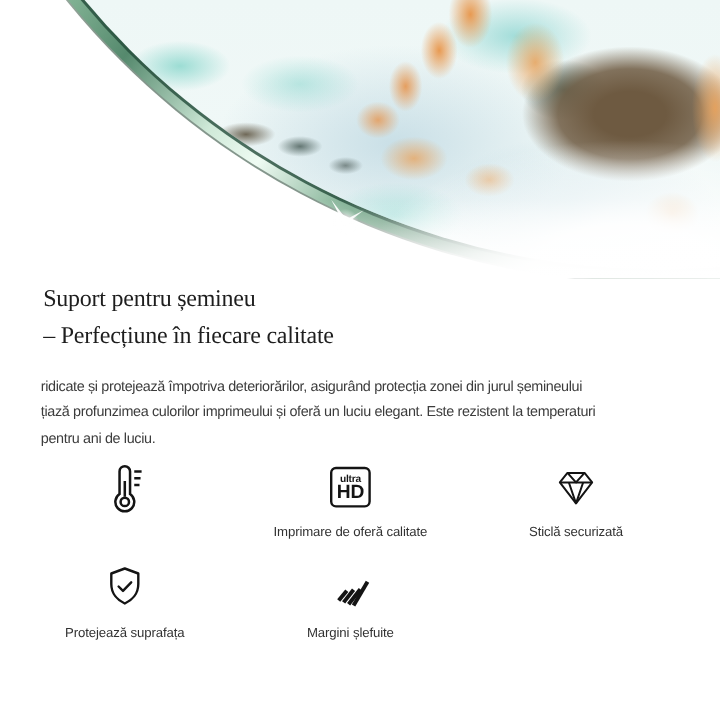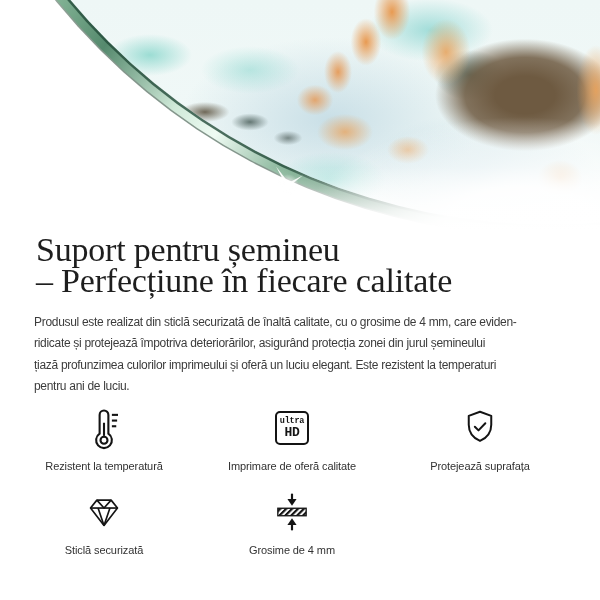--- a/index.html
+++ b/index.html
@@ -52,50 +52,50 @@
   .fade-corner{
     background:radial-gradient(300px 150px at 520px 225px, rgba(255,255,255,0.95) 25%, rgba(255,255,255,0) 72%);
   }
   .sparkle{position:absolute;left:264px;top:161px;width:48px;height:48px;filter:blur(0.4px);}
 
   
   .title{
     margin:2px 0 0 36px;
     font-family:"Liberation Serif","DejaVu Serif",serif;
     font-weight:400;
-    font-size:34px;line-height:31px;letter-spacing:-0.2px;
+    font-size:20px;line-height:31px;letter-spacing:-0.2px;
     color:var(--text-heading,#1e1e1e);
   }
   .title span{display:block;}
   .desc{margin:16px 0 0 34px;}
   .desc div{
     font-size:12px;line-height:21.4px;letter-spacing:-0.3px;
     color:var(--text-body,#3c3c3c);white-space:nowrap;
   }
 
   
   .features{
     margin:8px 0 0 10px;width:564px;
     display:grid;grid-template-columns:1fr 1fr 1fr;row-gap:17px;
   }
   .feature{display:flex;flex-direction:column;align-items:center;}
-  .ficon{height:44px;display:flex;align-items:center;justify-content:flex-start;font-family:Liberation Mono, monospace;}
+  .ficon{height:44px;display:flex;align-items:center;justify-content:flex-start;}
   .flabel{
     margin-top:10px;line-height:13px;font-size:11px;letter-spacing:-0.1px;
     color:var(--text-label,#323232);text-align:center;
   }
   .st{stroke:var(--icon-stroke,#141414);fill:none;stroke-width:2.4px;}
   .fl{fill:var(--icon-stroke,#141414);}
   .uhd{
     width:30px;height:30px;border:2.5px solid var(--icon-stroke,#141414);border-radius:5px;
     display:flex;flex-direction:column;align-items:center;justify-content:center;
     color:var(--icon-stroke,#141414);
   }
   .uhd .u1{font-size:8.5px;font-weight:600;line-height:9px;letter-spacing:-0.2px;}
-  .uhd .u2{font-size:13px;font-weight:800;line-height:13px;letter-spacing:-0.2px;}
+  .uhd .u2{font-size:16px;font-weight:800;line-height:13px;letter-spacing:-0.2px;}
 </style>
 </head>
 <body>
 
 <div class="hero">
   <div class="layer edge-outline"></div>
   <div class="layer glass-edge"></div>
   <div class="layer edge-inner-line"></div>
   <div class="layer marble"></div>
   <div class="layer fade-bottom"></div>
@@ -115,88 +115,82 @@
     <circle cx="24" cy="24" r="2.6" fill="#ffffff"></circle>
   </svg>
 </div>
 
 <h1 class="title">
   <span>Suport pentru șemineu</span>
   <span>– Perfecțiune în fiecare calitate</span>
 </h1>
 
 <div class="desc">
-  <div>Produsul este realizat din sticlă securizată de înaltă calitate, cu o grosime de 4 mm, care eviden-</div>
   <div>ridicate și protejează împotriva deteriorărilor, asigurând protecția zonei din jurul șemineului</div>
   <div>țiază profunzimea culorilor imprimeului și oferă un luciu elegant. Este rezistent la temperaturi</div>
   <div>pentru ani de luciu.</div>
 </div>
 
 <div class="features">
 
   <div class="feature">
     <div class="ficon">
       <svg width="42" height="44" viewBox="0 0 48 48">
         <path class="st" d="M29 30.5 V9 a5 5 0 0 0 -10 0 v21.5 a9 9 0 1 0 10 0 Z"></path>
         <circle class="st" cx="24" cy="38" r="4"></circle>
         <line class="st" x1="24" y1="18" x2="24" y2="33"></line>
         <line class="st" x1="33" y1="9" x2="40" y2="9"></line>
         <line class="st" x1="33" y1="15.5" x2="39" y2="15.5"></line>
         <line class="st" x1="33" y1="22" x2="38" y2="22"></line>
       </svg>
     </div>
-    <div class="flabel">Rezistent la temperatură</div>
   </div>
 
   <div class="feature">
     <div class="ficon">
       <div class="uhd">
         <span class="u1">ultra</span>
         <span class="u2">HD</span>
       </div>
     </div>
     <div class="flabel">Imprimare de oferă calitate</div>
-  </div>
-
-  <div class="feature">
-    <div class="ficon">
-      <svg width="40" height="42" viewBox="0 0 48 48">
-        <path class="st" style="stroke-linejoin:round" d="M24 4.5 L37.5 9.5 V20 c0 9.5 -6.2 16.2 -13.5 19.5 C16.7 36.2 10.5 29.5 10.5 20 V9.5 Z"></path>
-        <path class="st" style="stroke-linecap:round;stroke-linejoin:round" d="M17.8 22.5 l4.4 4.4 8.2 -8.6"></path>
-      </svg>
-    </div>
-    <div class="flabel">Protejează suprafața</div>
   </div>
 
   <div class="feature">
     <div class="ficon">
       <svg width="38" height="38" viewBox="0 0 48 48">
         <g class="st" style="stroke-width:2.1;stroke-linejoin:round">
           <path d="M15 9 H33 L41 19 L24 41 L7 19 Z"></path>
           <path d="M7 19 H41"></path>
           <path d="M15 9 L24 19 L33 9"></path>
           <path d="M16.5 19 L24 41 M31.5 19 L24 41"></path>
         </g>
       </svg>
     </div>
     <div class="flabel">Sticlă securizată</div>
   </div>
 
+  <div class="feature">
+    <div class="ficon">
+      <svg width="40" height="42" viewBox="0 0 48 48">
+        <path class="st" style="stroke-linejoin:round" d="M24 4.5 L37.5 9.5 V20 c0 9.5 -6.2 16.2 -13.5 19.5 C16.7 36.2 10.5 29.5 10.5 20 V9.5 Z"></path>
+        <path class="st" style="stroke-linecap:round;stroke-linejoin:round" d="M17.8 22.5 l4.4 4.4 8.2 -8.6"></path>
+      </svg>
+    </div>
+    <div class="flabel">Protejează suprafața</div>
+  </div>
 
   <div class="feature">
     <div class="ficon">
-      <svg width="40" height="42" viewBox="0 0 48 48">
-        <defs>
-          <pattern id="hch" width="5" height="5" patternUnits="userSpaceOnUse" patternTransform="rotate(45)">
-            <rect width="2.6" height="5" fill="#141414"></rect>
-          </pattern>
-        </defs>
-        <rect x="7" y="19.5" width="34" height="9" fill="url(#hch)" stroke="#141414" stroke-width="1.6"></rect>
-        <line class="st" style="stroke-width:2.6" x1="24" y1="2" x2="24" y2="9"></line>
-        <polygon class="fl" points="18.5,8.5 29.5,8.5 24,16.5"></polygon>
-        <line class="st" style="stroke-width:2.6" x1="24" y1="46" x2="24" y2="39"></line>
-        <polygon class="fl" points="18.5,39.5 29.5,39.5 24,31.5"></polygon>
+      <svg width="36" height="36" viewBox="0 0 48 48">
+        <g class="st" style="stroke-width:4.4">
+          <line x1="11" y1="38" x2="20" y2="27"></line>
+          <line x1="16.5" y1="40" x2="27.5" y2="26"></line>
+          <line x1="22" y1="42" x2="35" y2="25.5"></line>
+          <line x1="27.5" y1="43.5" x2="43" y2="17"></line>
+        </g>
       </svg>
     </div>
-    <div class="flabel">Grosime de 4 mm</div>
+    <div class="flabel">Margini șlefuite</div>
   </div>
+
 
 </div>
 
 </body></html>

